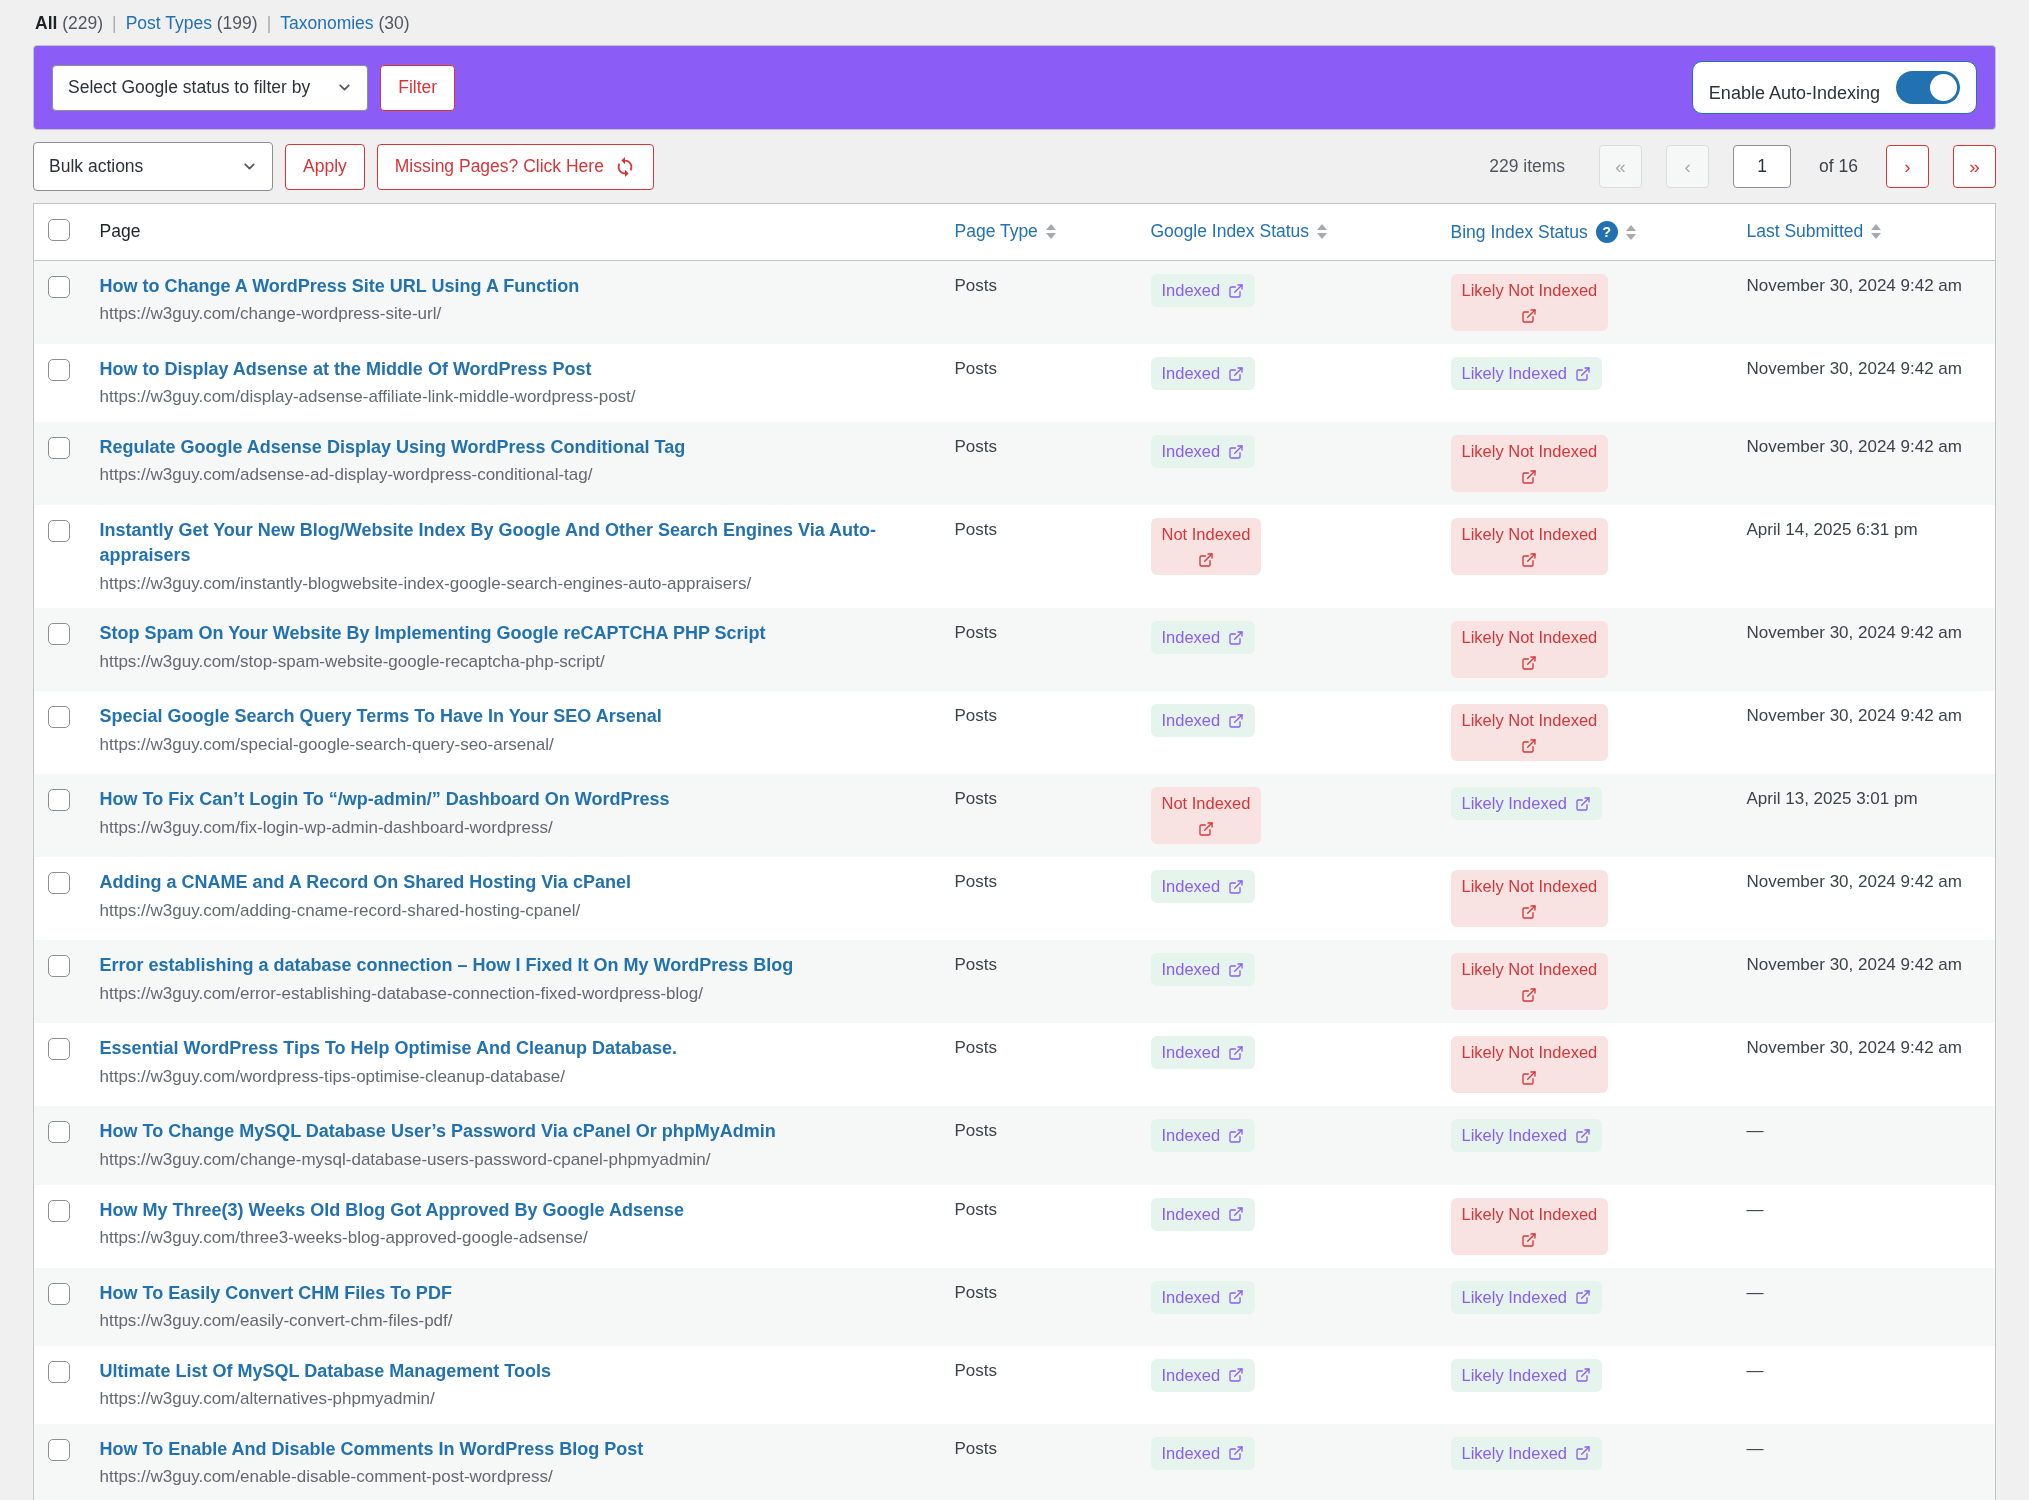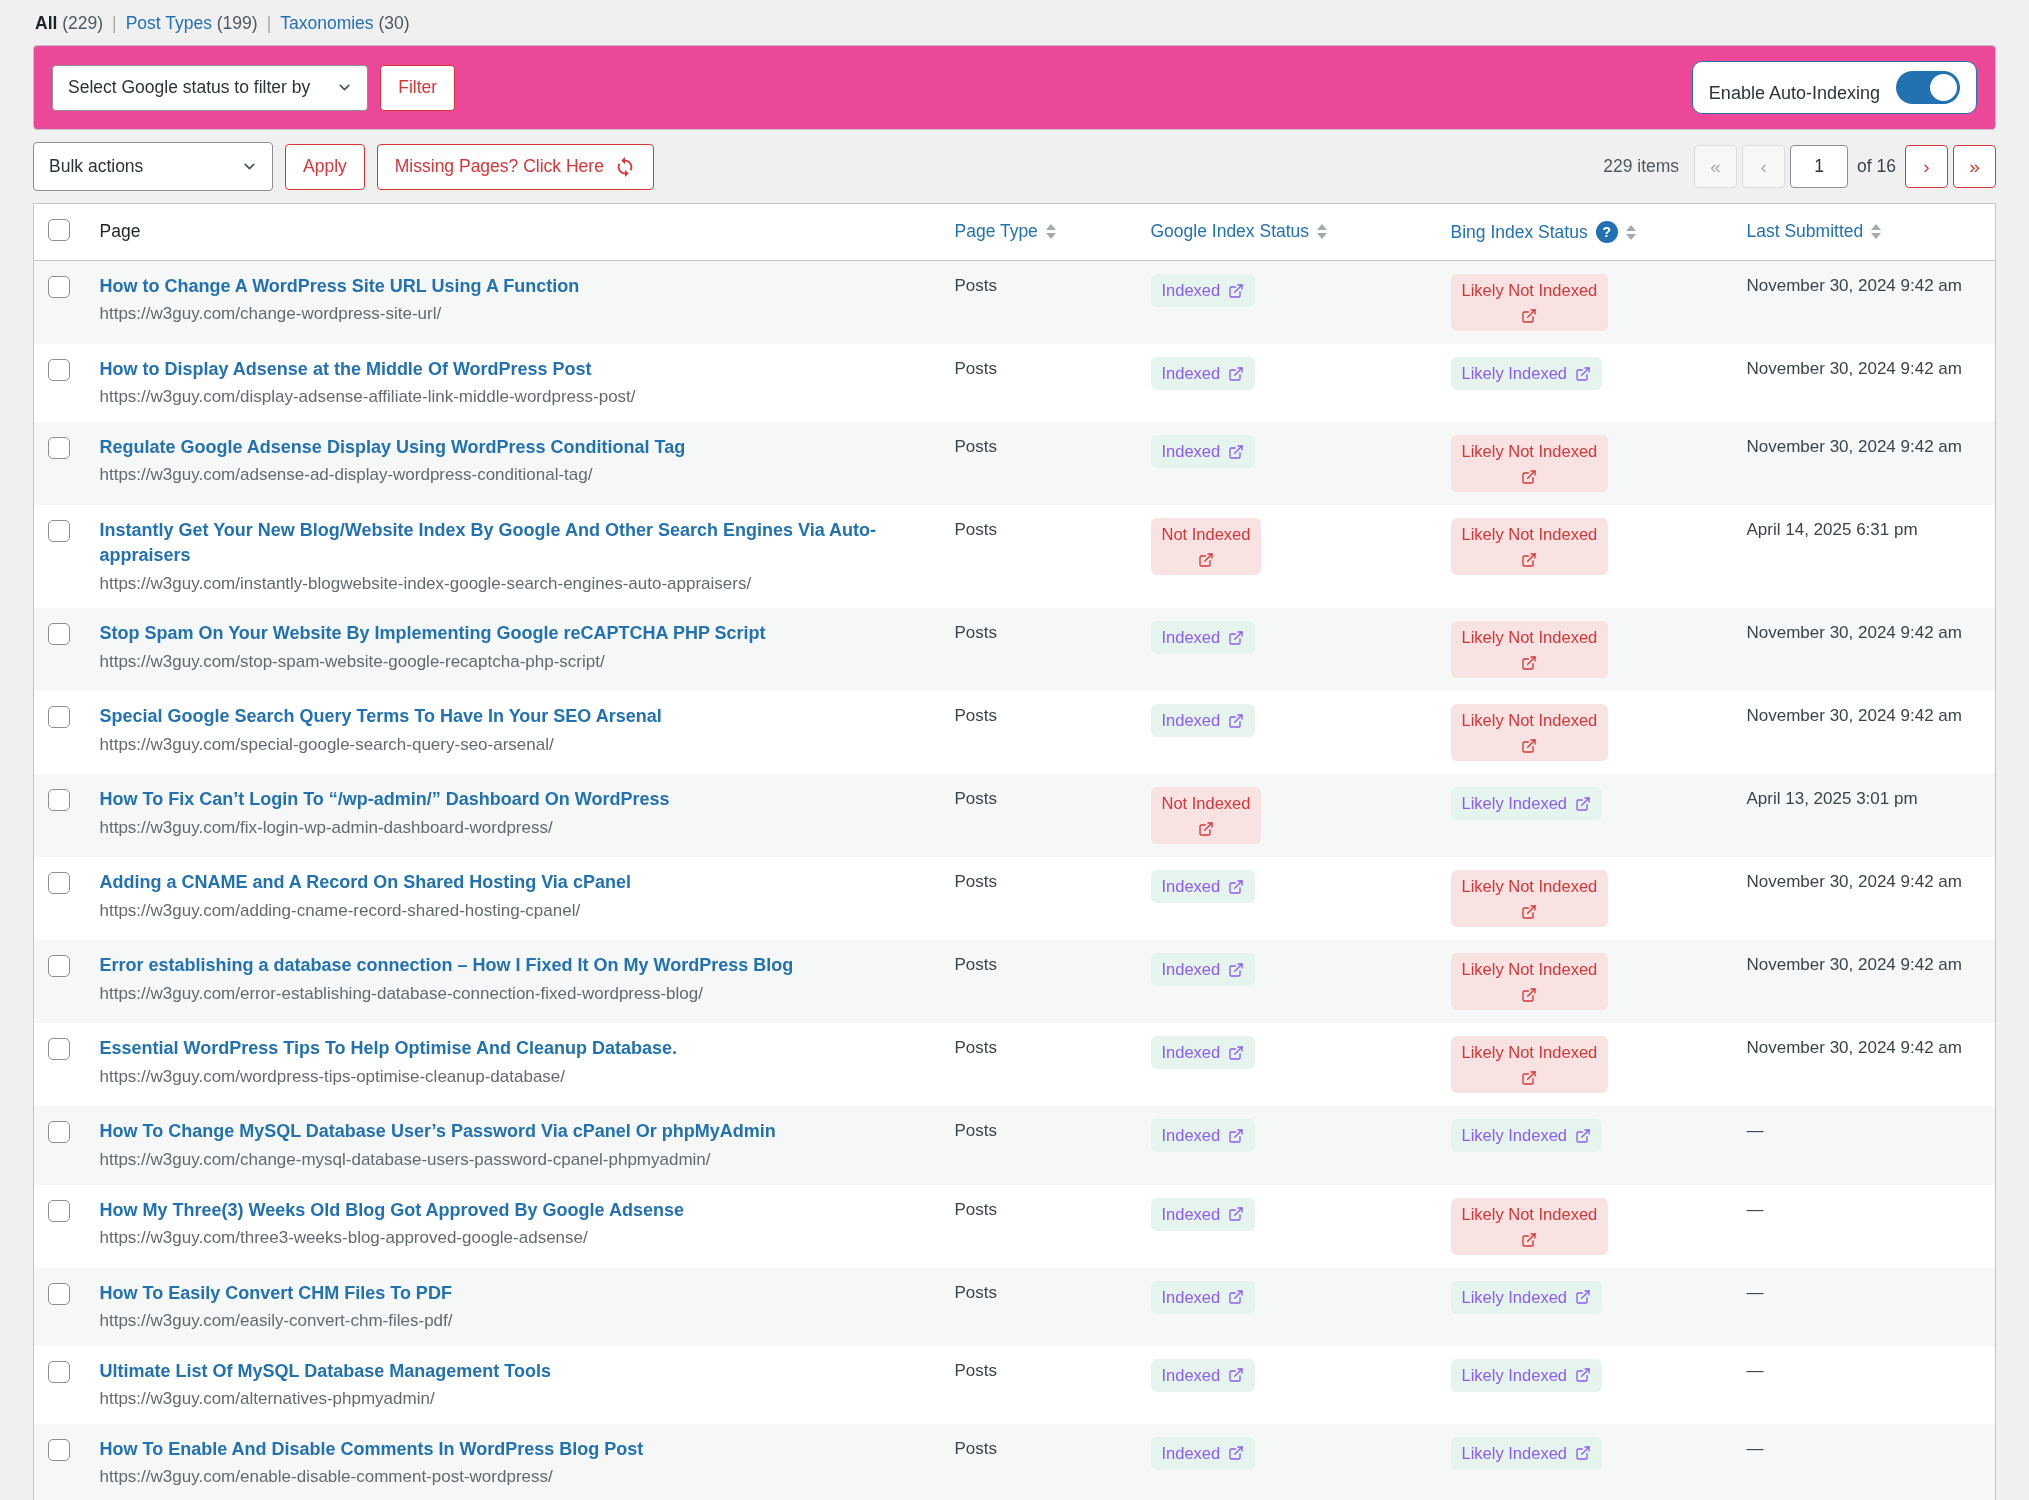--- a/index.html
+++ b/index.html
@@ -14,21 +14,21 @@
 
   
   .subsubsub { list-style:none; padding:13px 2px 11px; font-size:17.5px; display:flex; align-items:center; gap:9px; }
   .subsubsub a { text-decoration:none; color:#2271b1; }
   .subsubsub .current-label { color:#1d2327; font-weight:700; }
   .subsubsub .count { color:#50575e; }
   .subsubsub .sep { color:#a7aaad; }
 
   
   .filter-panel {
-    background:#ec4899; border:1px solid #c3c4c7; border-radius:4px;
+    background:#8b5cf6; border:1px solid #c3c4c7; border-radius:4px;
     display:flex; align-items:center; justify-content:space-between;
     padding:15px 18px; margin-bottom:12px;
   }
   .group { display:flex; align-items:center; gap:12px; }
 
   .fake-select {
     display:inline-flex; align-items:center; gap:26px;
     background:#fff; border:1px solid #8c8f94; border-radius:4px;
     height:46px; padding:0 14px 0 15px; color:#2c3338; cursor:pointer;
     font-size:17.5px; white-space:nowrap;
@@ -58,21 +58,21 @@
     border-radius:50%; background:#fff;
   }
   .search-input {
     width:238px; height:44px; border:1px solid #8c8f94; border-radius:4px;
     background:#fff; font-size:17px; padding:0 10px; font-family:inherit;
   }
 
   
   .tablenav { display:flex; align-items:center; gap:12px; margin:0 0 12px; }
   .fake-select.small { height:49px; min-width:240px; justify-content:space-between; }
-  .tablenav-pages { margin-left:auto; display:flex; align-items:center; gap:5px; }
+  .tablenav-pages { margin-left:auto; display:flex; align-items:center; gap:24px; }
   .displaying-num { color:#50575e; margin-right:10px; font-size:17.5px; }
   .page-btn {
     width:43px; height:43px; border-radius:4px; display:inline-flex;
     align-items:center; justify-content:center; font-size:19px; cursor:pointer;
   }
   .page-btn.disabled { background:#f6f7f7; border:1px solid #dcdcde; color:#a7aaad; cursor:default; }
   .page-btn.active { background:#fff; border:1.5px solid #d63638; color:#d63638; }
   .current-page-input {
     width:58px; height:43px; text-align:center; font-size:17.5px;
     border:1px solid #8c8f94; border-radius:4px; font-family:inherit; color:#2c3338;

